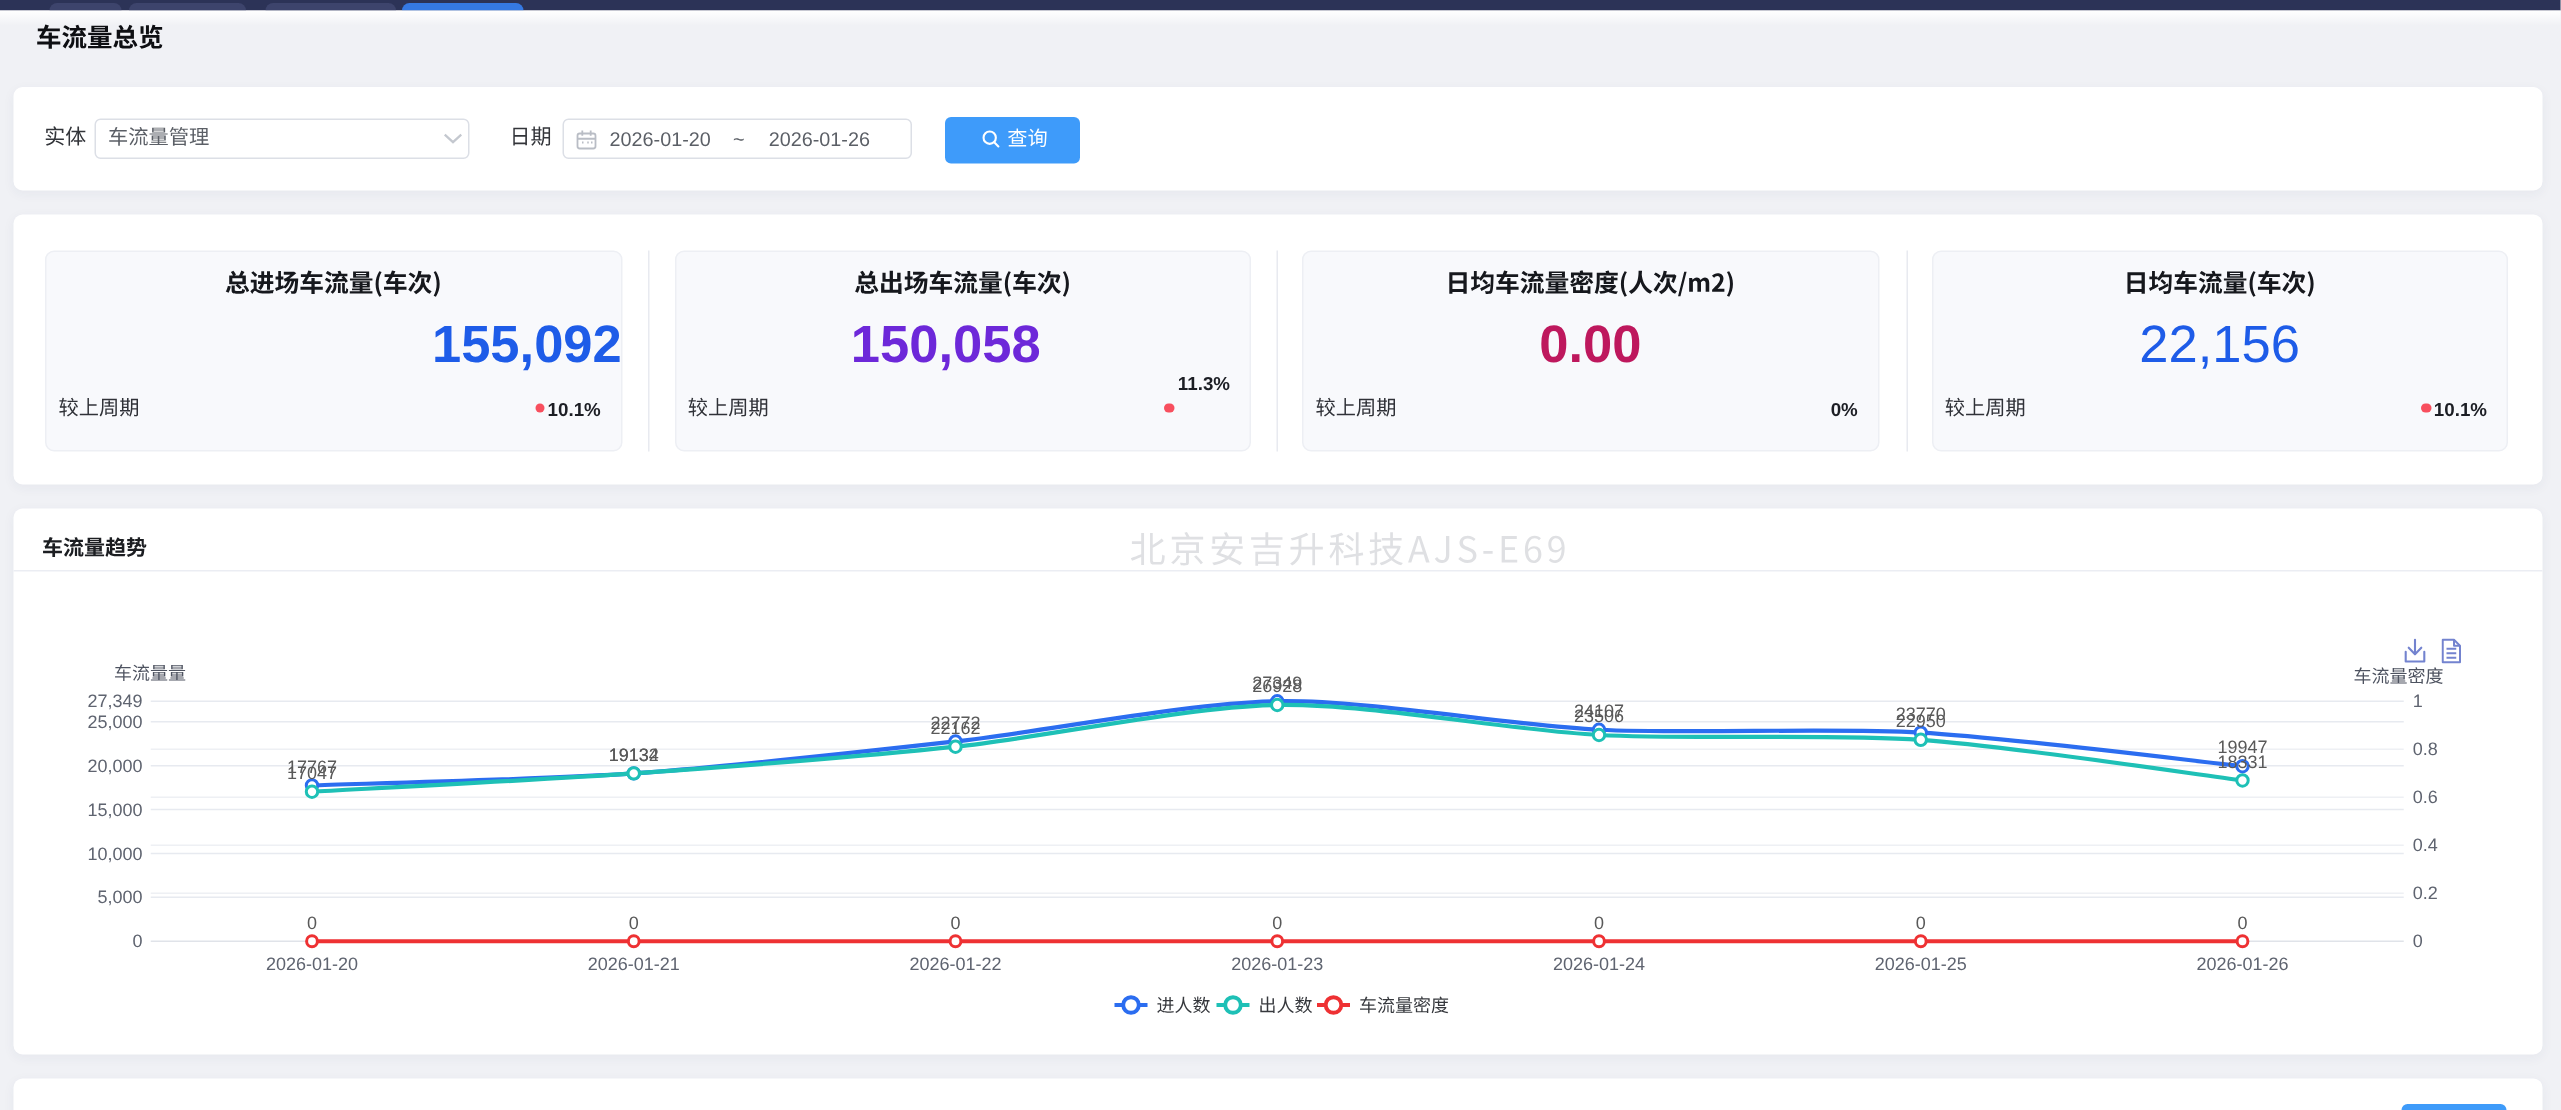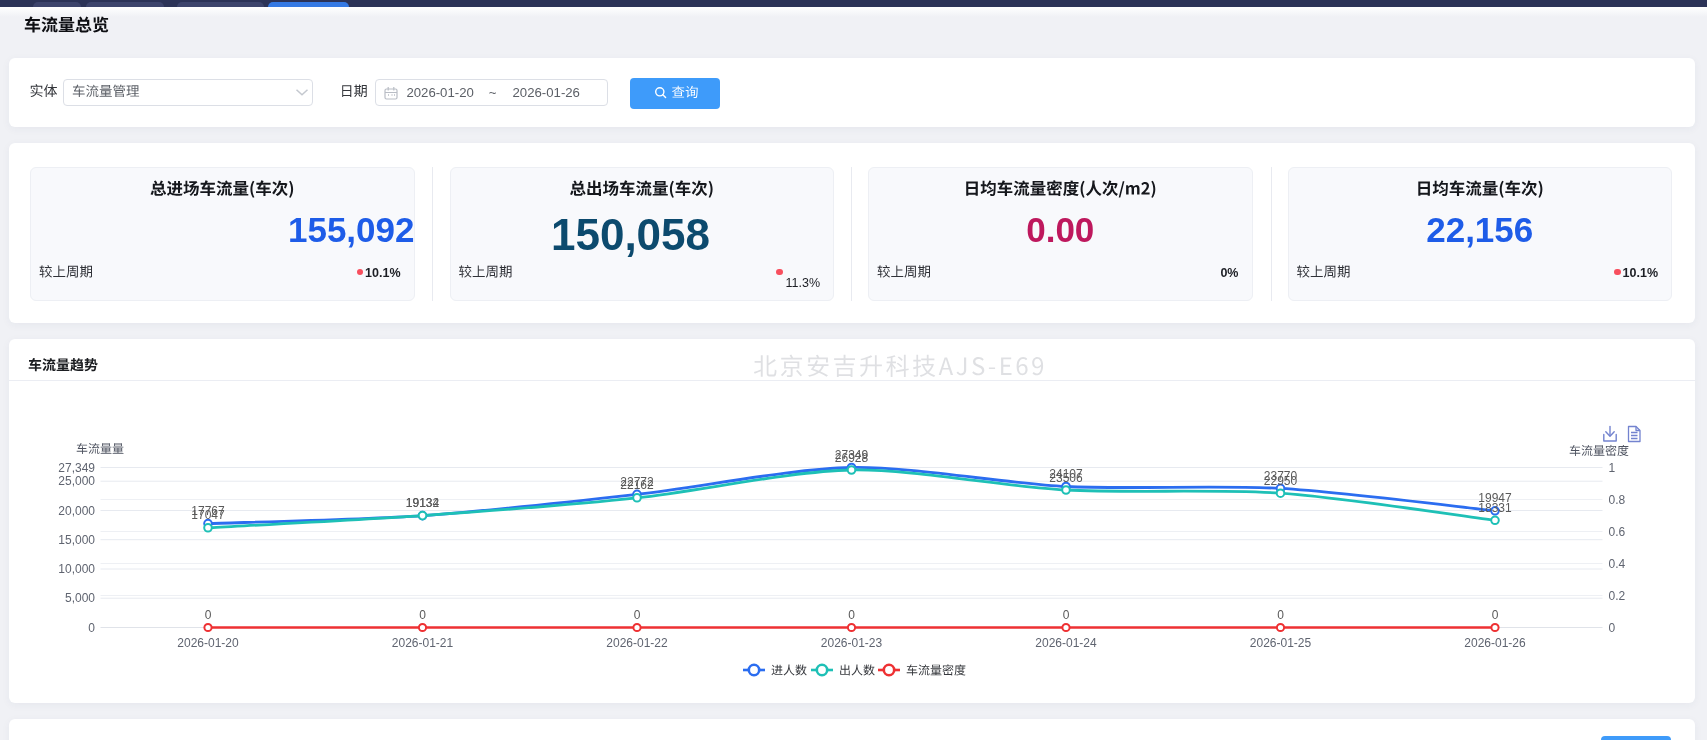--- a/index.html
+++ b/index.html
@@ -16,28 +16,28 @@
 <div style="position:absolute;left:374.8px;top:79px;width:233.2px;height:27px;background:#fff;border:1px solid #dcdfe6;border-radius:4px;box-sizing:border-box"></div>
 <div style="position:absolute;left:406.4px;top:85px;font-size:13.2px;color:#5b5f66">2026-01-20</div>
 <div style="position:absolute;left:488.7px;top:85px;font-size:13.2px;color:#5b5f66">~</div>
 <div style="position:absolute;left:512.5px;top:85px;font-size:13.2px;color:#5b5f66">2026-01-26</div>
 <div style="position:absolute;left:630px;top:78px;width:90px;height:31px;background:#3e9bfa;border-radius:4px"></div>
 <div style="position:absolute;left:30.0px;top:167px;width:384.5px;height:134px;background:#f8f9fc;border:1px solid #edeff4;border-radius:6px;box-sizing:border-box"></div>
 <div style="position:absolute;left:30.0px;top:210px;width:384.5px;text-align:right;font-weight:bold;font-size:35px;color:#1e5ce8">155,092</div>
 <div style="position:absolute;left:30.0px;top:265.5px;width:370.5px;text-align:right;font-weight:bold;font-size:12.5px;color:#1c1e24">10.1%</div>
 <div style="position:absolute;left:356.8px;top:269px;width:6.4px;height:6.4px;border-radius:50%;background:#f84f5e"></div>
 <div style="position:absolute;left:449.5px;top:167px;width:384.5px;height:134px;background:#f8f9fc;border:1px solid #edeff4;border-radius:6px;box-sizing:border-box"></div>
-<div style="position:absolute;left:449.5px;top:210px;width:362px;text-align:center;font-weight:bold;font-size:44px;color:#0c4a6e">150,058</div>
-<div style="position:absolute;left:449.5px;top:276px;width:370.5px;text-align:right;font-weight:normal;font-size:12.5px;color:#1c1e24">11.3%</div>
+<div style="position:absolute;left:449.5px;top:210px;width:362px;text-align:center;font-weight:bold;font-size:35px;color:#6d28d9">150,058</div>
+<div style="position:absolute;left:449.5px;top:249px;width:370.5px;text-align:right;font-weight:bold;font-size:12.5px;color:#1c1e24">11.3%</div>
 <div style="position:absolute;left:776.3px;top:269px;width:6.4px;height:6.4px;border-radius:50%;background:#f84f5e"></div>
 <div style="position:absolute;left:868.0px;top:167px;width:384.5px;height:134px;background:#f8f9fc;border:1px solid #edeff4;border-radius:6px;box-sizing:border-box"></div>
 <div style="position:absolute;left:868.0px;top:210px;width:384.5px;text-align:center;font-weight:bold;font-size:35px;color:#be185d">0.00</div>
 <div style="position:absolute;left:868.0px;top:265.5px;width:370.5px;text-align:right;font-weight:bold;font-size:12.5px;color:#1c1e24">0%</div>
 <div style="position:absolute;left:1287.5px;top:167px;width:384.5px;height:134px;background:#f8f9fc;border:1px solid #edeff4;border-radius:6px;box-sizing:border-box"></div>
-<div style="position:absolute;left:1287.5px;top:210px;width:384.5px;text-align:center;font-weight:bold;font-size:35px;color:#1e5ce8">22,156</div>
+<div style="position:absolute;left:1287.5px;top:210px;width:384.5px;text-align:center;font-weight:normal;font-size:35px;color:#1e5ce8">22,156</div>
 <div style="position:absolute;left:1287.5px;top:265.5px;width:370.5px;text-align:right;font-weight:bold;font-size:12.5px;color:#1c1e24">10.1%</div>
 <div style="position:absolute;left:1614.3px;top:269px;width:6.4px;height:6.4px;border-radius:50%;background:#f84f5e"></div>
 <div style="position:absolute;left:431.5px;top:167px;width:1px;height:134px;background:#e8eaf0"></div>
 <div style="position:absolute;left:851.0px;top:167px;width:1px;height:134px;background:#e8eaf0"></div>
 <div style="position:absolute;left:1270.5px;top:167px;width:1px;height:134px;background:#e8eaf0"></div>
 <div style="position:absolute;left:1600.5px;top:736px;width:70px;height:20px;background:#3e9bfa;border-radius:4px"></div>
 <svg style="position:absolute;left:0;top:0" width="1707" height="740" viewBox="0 0 1707 740">
     <path transform="translate(24.0,31.0)" d="M2.8 -5C3 -5.2 3.8 -5.3 4.8 -5.3H8.4V-3.4H0.8V-1.4H8.4V1.5H10.6V-1.4H16.2V-3.4H10.6V-5.3H14.8V-7.2H10.6V-9.4H8.4V-7.2H4.9C5.5 -8.1 6.1 -9 6.7 -10.1H15.9V-12H7.7C8 -12.7 8.3 -13.3 8.6 -14L6.2 -14.6C6 -13.7 5.6 -12.9 5.2 -12H1.2V-10.1H4.3C3.9 -9.3 3.5 -8.7 3.3 -8.4C2.8 -7.7 2.5 -7.2 2 -7.1C2.3 -6.5 2.7 -5.4 2.8 -5Z M26.6 -6.1V0.8H28.4V-6.1ZM23.7 -6.1V-4.5C23.7 -3 23.5 -1.3 21.5 0.1C22 0.4 22.7 1 23 1.4C25.3 -0.2 25.6 -2.6 25.6 -4.4V-6.1ZM29.4 -6.1V-1C29.4 0.1 29.6 0.5 29.9 0.8C30.1 1.1 30.6 1.2 31 1.2C31.2 1.2 31.6 1.2 31.9 1.2C32.2 1.2 32.6 1.1 32.8 1C33.1 0.8 33.3 0.6 33.4 0.2C33.5 -0.1 33.6 -1 33.6 -1.8C33.2 -1.9 32.5 -2.2 32.2 -2.5C32.2 -1.8 32.2 -1.2 32.2 -0.9C32.1 -0.6 32.1 -0.5 32 -0.4C32 -0.4 31.9 -0.4 31.8 -0.4C31.7 -0.4 31.6 -0.4 31.6 -0.4C31.5 -0.4 31.4 -0.4 31.4 -0.5C31.3 -0.5 31.3 -0.7 31.3 -1V-6.1ZM18.2 -12.8C19.3 -12.2 20.7 -11.4 21.3 -10.7L22.5 -12.4C21.8 -13 20.4 -13.8 19.3 -14.2ZM17.5 -8C18.6 -7.6 20 -6.8 20.7 -6.2L21.8 -7.9C21.1 -8.5 19.7 -9.2 18.6 -9.6ZM17.8 -0.1 19.6 1.3C20.6 -0.3 21.7 -2.3 22.6 -4.1L21.1 -5.4C20 -3.5 18.7 -1.3 17.8 -0.1ZM26.4 -14C26.6 -13.5 26.8 -12.9 26.9 -12.4H22.5V-10.6H25.4C24.9 -9.9 24.3 -9.1 24 -8.9C23.6 -8.6 23 -8.4 22.6 -8.3C22.8 -7.9 23.1 -7 23.1 -6.5C23.8 -6.7 24.7 -6.8 31.1 -7.2C31.4 -6.8 31.6 -6.5 31.8 -6.1L33.4 -7.2C32.9 -8.1 31.7 -9.5 30.8 -10.6H33.1V-12.4H29.1C28.9 -13 28.5 -13.8 28.2 -14.5ZM29 -9.9 29.9 -8.8 26.2 -8.6C26.7 -9.2 27.2 -9.9 27.7 -10.6H30.2Z M38.9 -11.3H46V-10.7H38.9ZM38.9 -12.9H46V-12.3H38.9ZM36.9 -13.9V-9.7H48V-13.9ZM34.8 -9.2V-7.7H50.3V-9.2ZM38.5 -4.5H41.5V-3.9H38.5ZM43.5 -4.5H46.4V-3.9H43.5ZM38.5 -6.2H41.5V-5.6H38.5ZM43.5 -6.2H46.4V-5.6H43.5ZM34.7 -0.4V1.1H50.3V-0.4H43.5V-1H48.8V-2.3H43.5V-2.9H48.5V-7.2H36.6V-2.9H41.5V-2.3H36.3V-1H41.5V-0.4Z M63.6 -3.6C64.6 -2.4 65.6 -0.8 65.9 0.3L67.6 -0.7C67.3 -1.8 66.2 -3.4 65.2 -4.5ZM55.5 -4.2V-1.1C55.5 0.8 56.2 1.4 58.7 1.4C59.2 1.4 61.5 1.4 62 1.4C63.9 1.4 64.5 0.8 64.8 -1.3C64.2 -1.4 63.3 -1.7 62.9 -2C62.8 -0.7 62.6 -0.5 61.8 -0.5C61.2 -0.5 59.3 -0.5 58.9 -0.5C57.9 -0.5 57.7 -0.6 57.7 -1.1V-4.2ZM52.9 -4C52.7 -2.7 52.2 -1.1 51.5 -0.2L53.4 0.6C54.2 -0.5 54.7 -2.2 54.9 -3.7ZM56.1 -9.2H63V-7.1H56.1ZM53.8 -11.2V-5.2H59.3L58.1 -4.2C59.1 -3.6 60.4 -2.4 60.9 -1.6L62.4 -2.9C61.9 -3.6 60.8 -4.5 59.8 -5.2H65.3V-11.2H62.9L64.3 -13.6L62.2 -14.5C61.9 -13.5 61.3 -12.2 60.7 -11.2H57.5L58.5 -11.6C58.2 -12.4 57.5 -13.6 56.7 -14.4L55 -13.6C55.6 -12.9 56.1 -11.9 56.4 -11.2Z M79.2 -10.4C79.8 -9.6 80.5 -8.5 80.8 -7.8L82.6 -8.6C82.3 -9.2 81.7 -10.3 81 -11ZM69.7 -13.5V-8.5H71.7V-13.5ZM73.3 -14.2V-8H75.3V-14.2ZM70.9 -7.6V-2.1H73V-5.8H80.2V-2.3H82.3V-7.6ZM77.7 -14.5C77.2 -12.5 76.5 -10.6 75.5 -9.3C76 -9.1 76.8 -8.6 77.2 -8.3C77.8 -9.1 78.3 -10.1 78.7 -11.2H84.1V-13H79.3L79.6 -14.1ZM75.3 -5.2V-3.8C75.3 -2.7 74.8 -1.2 68.9 -0.1C69.4 0.3 70 1.1 70.3 1.5C74.1 0.7 76 -0.5 76.8 -1.6V-0.9C76.8 0.8 77.3 1.3 79.4 1.3C79.8 1.3 81.4 1.3 81.9 1.3C83.4 1.3 84 0.8 84.2 -1.2C83.7 -1.3 82.8 -1.6 82.4 -1.9C82.4 -0.6 82.2 -0.4 81.7 -0.4C81.3 -0.4 80 -0.4 79.7 -0.4C79 -0.4 78.8 -0.4 78.8 -0.9V-3.1H77.4C77.5 -3.3 77.5 -3.6 77.5 -3.8V-5.2Z" fill="#0e0f13"></path>
     <path transform="translate(29.5,96.0)" d="M7.5 -1.5C9.4 -0.8 11.3 0.2 12.4 1L13 0.2C11.9 -0.6 9.9 -1.6 8 -2.3ZM3.4 -7.8C4.1 -7.4 5 -6.7 5.4 -6.2L6.1 -6.9C5.7 -7.4 4.7 -8.1 4 -8.5ZM2 -5.6C2.8 -5.2 3.7 -4.5 4.1 -4L4.8 -4.8C4.3 -5.3 3.4 -5.9 2.6 -6.3ZM1.3 -10.2V-7.3H2.3V-9.2H11.7V-7.3H12.8V-10.2H8C7.8 -10.7 7.4 -11.3 7 -11.9L6 -11.5C6.3 -11.1 6.5 -10.6 6.7 -10.2ZM1 -3.6V-2.7H6C5.3 -1.3 3.8 -0.4 1.1 0.2C1.4 0.4 1.6 0.8 1.7 1.1C4.9 0.4 6.5 -0.9 7.3 -2.7H13.1V-3.6H7.6C8 -4.9 8.1 -6.6 8.1 -8.5H7C7 -6.5 6.9 -4.9 6.5 -3.6Z M17.5 -11.7C16.8 -9.6 15.7 -7.5 14.4 -6.1C14.6 -5.9 14.9 -5.3 15 -5.1C15.5 -5.6 15.9 -6.1 16.2 -6.7V1.1H17.2V-8.5C17.7 -9.4 18.1 -10.4 18.5 -11.4ZM19.8 -2.5V-1.5H22.1V1H23.2V-1.5H25.4V-2.5H23.2V-7.3C24 -4.9 25.4 -2.5 26.8 -1.2C27 -1.5 27.4 -1.8 27.6 -2C26.1 -3.2 24.7 -5.6 23.8 -7.9H27.4V-8.9H23.2V-11.7H22.1V-8.9H18.2V-7.9H21.5C20.6 -5.5 19.2 -3.2 17.6 -1.9C17.9 -1.8 18.2 -1.4 18.4 -1.1C19.9 -2.5 21.2 -4.8 22.1 -7.3V-2.5Z" fill="#33353a"></path>
     <path transform="translate(72.0,96.0)" d="M2.3 -4.3C2.4 -4.5 2.9 -4.5 3.7 -4.5H6.8V-2.5H0.8V-1.5H6.8V1.1H7.9V-1.5H12.7V-2.5H7.9V-4.5H11.6V-5.5H7.9V-7.6H6.8V-5.5H3.4C3.9 -6.3 4.5 -7.3 5.1 -8.4H12.5V-9.4H5.6C5.8 -9.9 6.1 -10.5 6.3 -11.1L5.2 -11.4C4.9 -10.7 4.7 -10 4.4 -9.4H1V-8.4H3.9C3.4 -7.5 3 -6.8 2.8 -6.5C2.5 -5.9 2.2 -5.5 1.9 -5.4C2 -5.1 2.2 -4.6 2.3 -4.3Z M21.3 -4.9V0.5H22.2V-4.9ZM18.9 -4.9V-3.5C18.9 -2.3 18.7 -0.8 17.1 0.4C17.3 0.5 17.6 0.8 17.8 1C19.6 -0.3 19.8 -2 19.8 -3.5V-4.9ZM23.7 -4.9V-0.6C23.7 0.2 23.8 0.4 24 0.6C24.1 0.8 24.4 0.9 24.7 0.9C24.8 0.9 25.2 0.9 25.4 0.9C25.6 0.9 25.9 0.8 26 0.7C26.2 0.6 26.3 0.4 26.4 0.2C26.4 -0.1 26.5 -0.8 26.5 -1.4C26.3 -1.5 26 -1.6 25.8 -1.8C25.8 -1.1 25.8 -0.6 25.7 -0.4C25.7 -0.2 25.7 -0.1 25.6 -0C25.5 0 25.4 0 25.3 0C25.2 0 25 0 24.9 0C24.8 0 24.8 0 24.7 -0C24.7 -0.1 24.6 -0.2 24.6 -0.5V-4.9ZM14.6 -10.4C15.5 -10 16.5 -9.2 16.9 -8.7L17.6 -9.5C17.1 -10 16.1 -10.7 15.2 -11.2ZM14 -6.7C14.9 -6.3 16 -5.7 16.5 -5.2L17.1 -6.1C16.5 -6.5 15.4 -7.1 14.6 -7.5ZM14.4 0.2 15.2 0.9C16 -0.4 17 -2 17.7 -3.5L17 -4.1C16.2 -2.6 15.1 -0.8 14.4 0.2ZM21 -11.1C21.3 -10.7 21.5 -10.1 21.6 -9.6H17.8V-8.7H20.5C19.9 -7.9 19.1 -7 18.9 -6.7C18.6 -6.5 18.2 -6.4 18 -6.4C18 -6.1 18.2 -5.6 18.2 -5.4C18.6 -5.5 19.2 -5.6 24.8 -6C25.1 -5.6 25.3 -5.3 25.5 -5L26.3 -5.5C25.8 -6.3 24.7 -7.6 23.9 -8.5L23.1 -8C23.5 -7.6 23.8 -7.2 24.2 -6.8L19.9 -6.5C20.5 -7.2 21.1 -8 21.6 -8.7H26.3V-9.6H22.7C22.5 -10.1 22.2 -10.8 22 -11.3Z M30.4 -9H37.1V-8.2H30.4ZM30.4 -10.3H37.1V-9.6H30.4ZM29.4 -10.9V-7.6H38.1V-10.9ZM27.7 -7V-6.3H39.8V-7ZM30.1 -3.7H33.2V-2.9H30.1ZM34.2 -3.7H37.5V-2.9H34.2ZM30.1 -5H33.2V-4.3H30.1ZM34.2 -5H37.5V-4.3H34.2ZM27.6 -0V0.7H39.9V-0H34.2V-0.8H38.8V-1.5H34.2V-2.3H38.5V-5.7H29.1V-2.3H33.2V-1.5H28.8V-0.8H33.2V-0Z M43.3 -5.9V1.1H44.4V0.6H50.9V1.1H51.9V-2.3H44.4V-3.2H51.2V-5.9ZM50.9 -0.2H44.4V-1.5H50.9ZM46.4 -8.4C46.6 -8.1 46.7 -7.8 46.9 -7.5H41.9V-5.3H42.8V-6.8H51.8V-5.3H52.9V-7.5H47.9C47.8 -7.9 47.5 -8.3 47.3 -8.6ZM44.4 -5.1H50.2V-4H44.4ZM42.8 -11.4C42.4 -10.2 41.8 -9.1 41.1 -8.3C41.3 -8.2 41.8 -8 42 -7.8C42.3 -8.3 42.7 -8.9 43.1 -9.5H44C44.3 -9 44.6 -8.4 44.7 -8L45.6 -8.3C45.5 -8.6 45.2 -9.1 45 -9.5H47V-10.2H43.4C43.5 -10.6 43.6 -10.9 43.7 -11.2ZM48.5 -11.4C48.2 -10.4 47.7 -9.4 47.1 -8.8C47.4 -8.7 47.8 -8.5 48 -8.3C48.3 -8.6 48.5 -9 48.8 -9.5H49.7C50.1 -9 50.5 -8.3 50.7 -8L51.5 -8.3C51.4 -8.6 51.1 -9.1 50.8 -9.5H53.2V-10.2H49.1C49.2 -10.5 49.4 -10.9 49.5 -11.2Z M60.4 -7.3H62.5V-5.5H60.4ZM63.4 -7.3H65.4V-5.5H63.4ZM60.4 -9.8H62.5V-8.1H60.4ZM63.4 -9.8H65.4V-8.1H63.4ZM58.3 -0.3V0.6H67.1V-0.3H63.5V-2.2H66.6V-3.1H63.5V-4.7H66.4V-10.7H59.5V-4.7H62.4V-3.1H59.3V-2.2H62.4V-0.3ZM54.5 -1.4 54.7 -0.3C55.9 -0.7 57.5 -1.2 58.9 -1.7L58.8 -2.7L57.3 -2.2V-5.6H58.6V-6.5H57.3V-9.5H58.8V-10.4H54.6V-9.5H56.3V-6.5H54.8V-5.6H56.3V-1.9C55.6 -1.7 55 -1.5 54.5 -1.4Z" fill="#5b5f66"></path>

